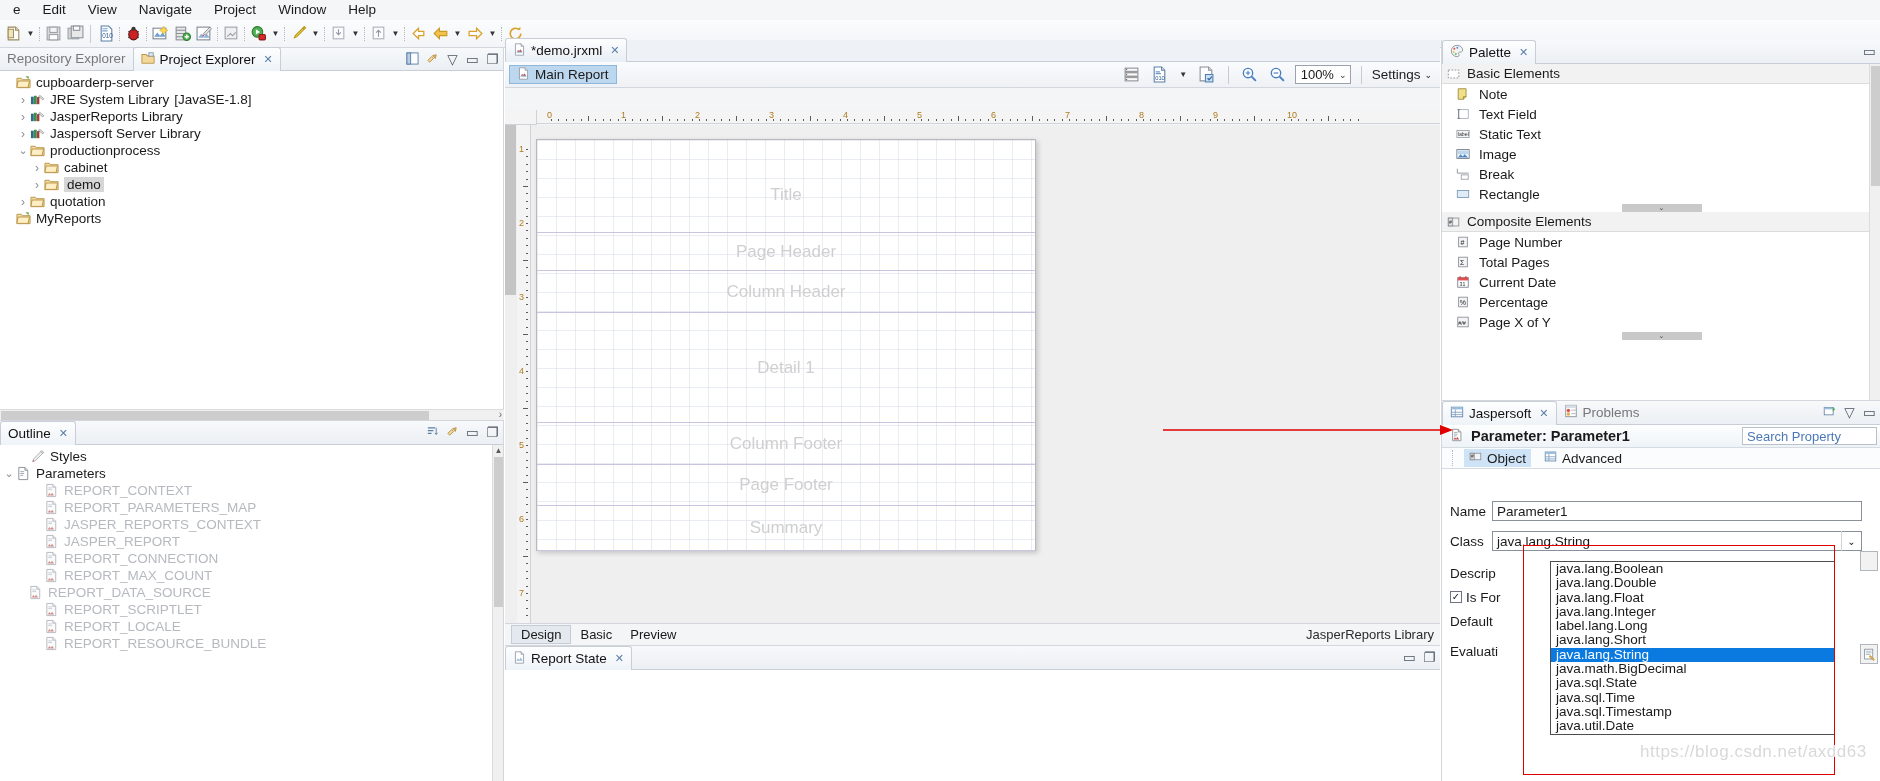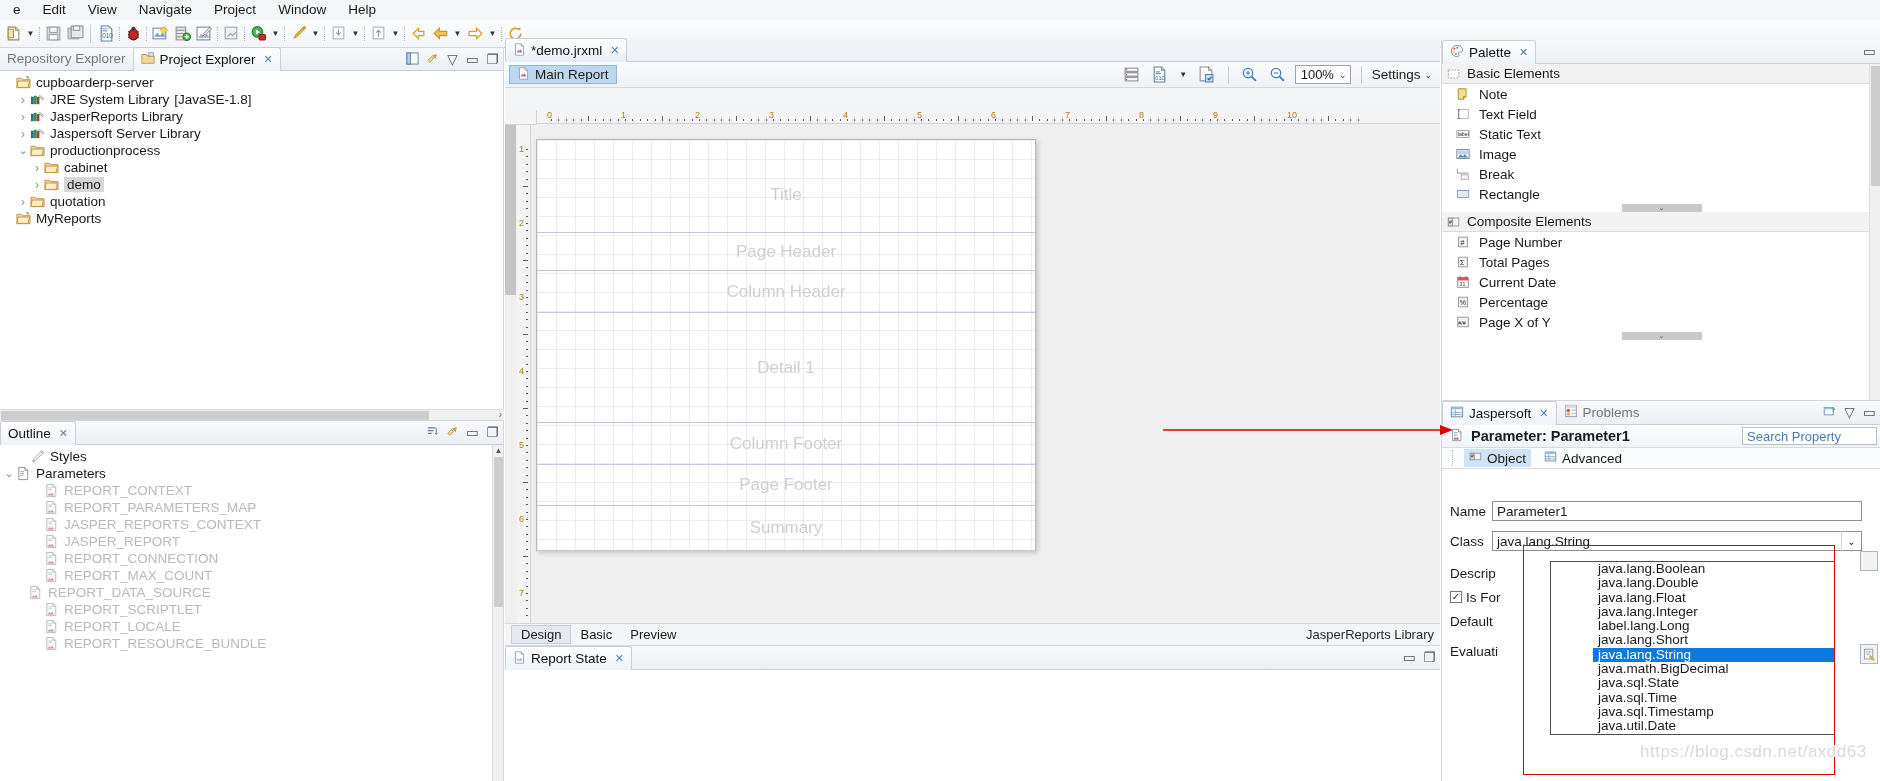--- a/index.html
+++ b/index.html
@@ -135,21 +135,21 @@
                border-bottom: 1px solid #d6dbe2; background: #fbfcfd; }
   .ptab { display: flex; align-items: center; gap: 5px; font-size: 13.5px; padding: 1px 5px; }
   .ptab.active { background: #cfe3f6; }
   .form-row { display: flex; align-items: center; height: 24px; padding-left: 8px; }
   .form-label { width: 42px; font-size: 13.5px; flex: 0 0 auto; }
   .field { height: 20px; border: 1px solid #8a9099; background: #fff; font-size: 13.5px;
            padding-left: 4px; display: flex; align-items: center; }
 
   .dropdown-list {
     position: absolute; background: #fff; border: 1px solid #4d4d4d;
-    font-size: 13.5px; z-index: 40; padding-left: 42px;
+    font-size: 13.5px; z-index: 40;
   }
   .dd-item { height: 14.3px; line-height: 14.3px; padding-left: 5px; white-space: nowrap; }
   .dd-item.sel { background: #0a7ae0; color: #fff; }
 
   .red-box { position: absolute; border: 1px solid #e00000; z-index: 45; pointer-events: none; }
   .red-arrow { position: absolute; z-index: 50; }
 
   .vscroll { position: absolute; width: 11px; background: #f0f0f0; border-left: 1px solid #dcdcdc; }
   .vscroll .thumb { position: absolute; left: 1px; width: 9px; background: #cdcdcd; }
   .hscroll { position: absolute; height: 11px; background: #f0f0f0; border-top: 1px solid #dcdcdc; }

